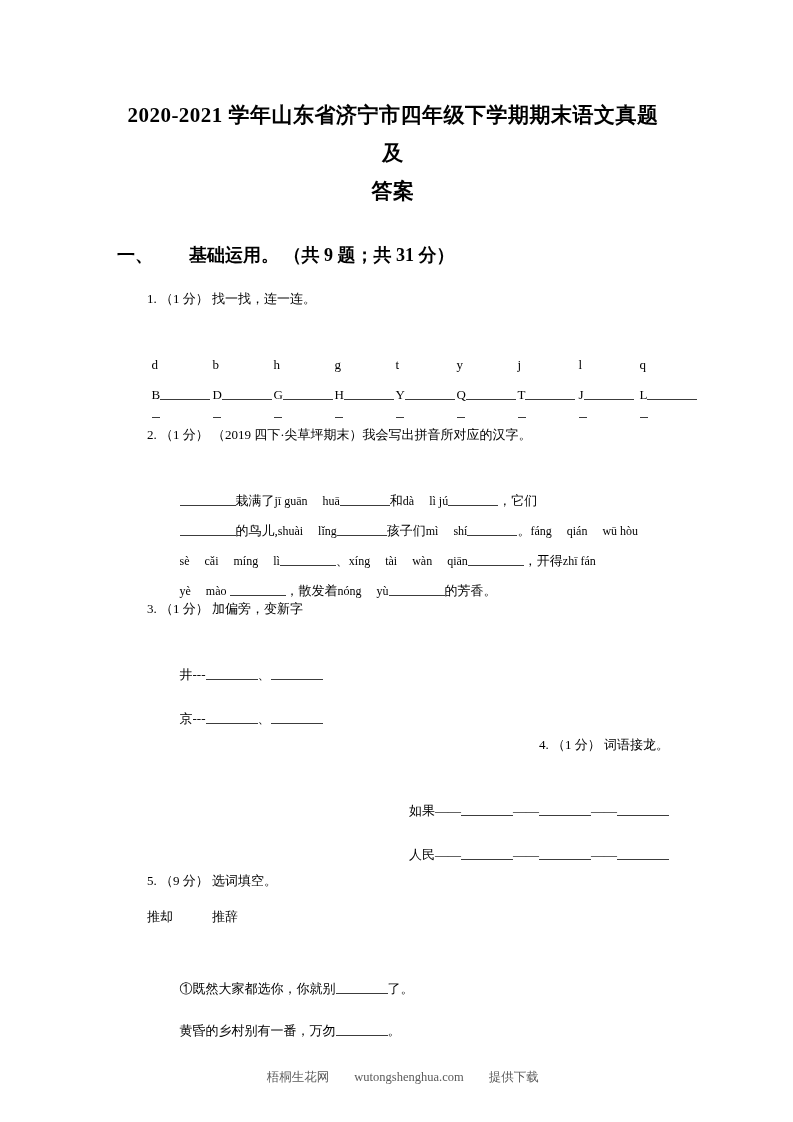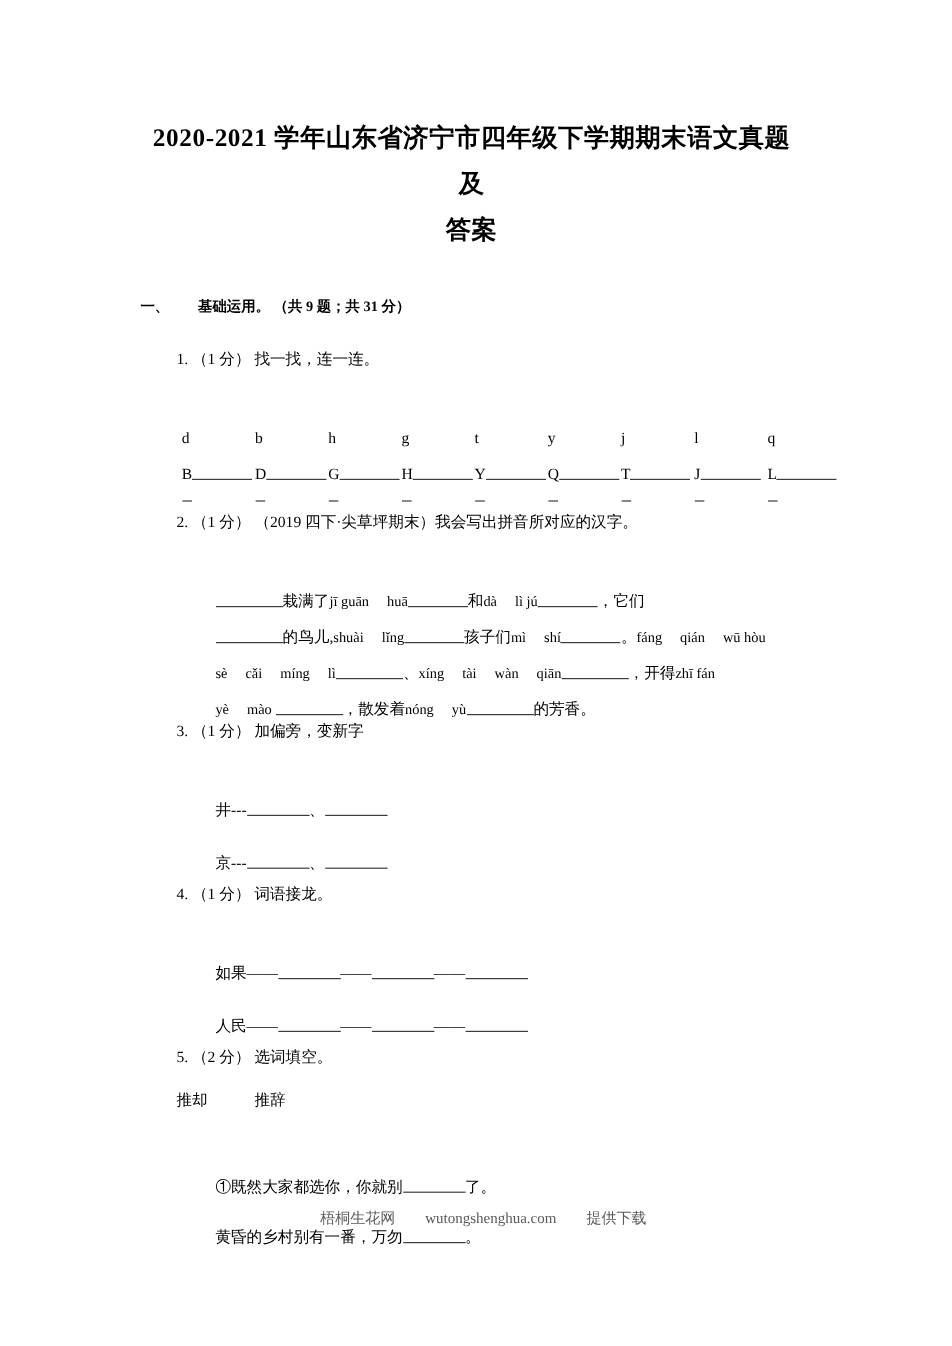--- a/index.html
+++ b/index.html
@@ -35,21 +35,21 @@
     font-weight: bold;
     line-height: 38px;
     text-align: center;
     letter-spacing: 0.5px;
     margin: 0;
   }
   .doc-title .line2 { display: block; }
 
   
   .section-heading {
-    font-size: 12px;
+    font-size: 18px;
     font-weight: bold;
     margin-top: 34px;
     line-height: 22px;
     white-space: pre;
   }
 
   
   .question {
     margin-top: 22px;
   }
@@ -109,21 +109,21 @@
     display: inline-block;
     width: 61px;
   }
 
   .py { font-size: 12px; }
 
   
   .footer {
     position: absolute;
     left: 0;
-    top: 992px;
+    top: 1054px;
     width: 793px;
     text-align: center;
     font-size: 12.5px;
     color: #5a5a5a;
     white-space: pre;
   }
 </style>
 </head>
 <body>
 
@@ -185,34 +185,34 @@
       <div class="q-body indent">
         <div class="row" style="height:44px;">
           <span>井---</span><span class="ul ul-52"></span><span>、</span><span class="ul ul-52"></span>
         </div>
         <div class="row" style="height:30px;">
           <span>京---</span><span class="ul ul-52"></span><span>、</span><span class="ul ul-52"></span>
         </div>
       </div>
     </div>
 
-    <div class="question" style="margin-top:30px;">
+    <div class="question" style="margin-top:30px;text-align:right;">
       <div class="q-head">4. （1 分） 词语接龙。</div>
       <div class="q-body indent">
         <div class="row" style="height:44px;">
           <span>如果——</span><span class="ul ul-52"></span><span>——</span><span class="ul ul-52"></span><span>——</span><span class="ul ul-52"></span>
         </div>
         <div class="row" style="height:30px;">
           <span>人民——</span><span class="ul ul-52"></span><span>——</span><span class="ul ul-52"></span><span>——</span><span class="ul ul-52"></span>
         </div>
       </div>
     </div>
 
     <div class="question" style="margin-top:30px;">
-      <div class="q-head">5. （2 分） 选词填空。</div>
+      <div class="q-head">5. （9 分） 选词填空。</div>
       <div class="q-body indent">
         <div class="row" style="height:42px;">推却　　　推辞</div>
         <div class="row" style="height:42px;">
           <span>①既然大家都选你，你就别</span><span class="ul ul-52"></span><span>了。</span>
         </div>
         <div class="row" style="height:30px;">
           <span>黄昏的乡村别有一番，万勿</span><span class="ul ul-52"></span><span>。</span>
         </div>
       </div>
     </div>

